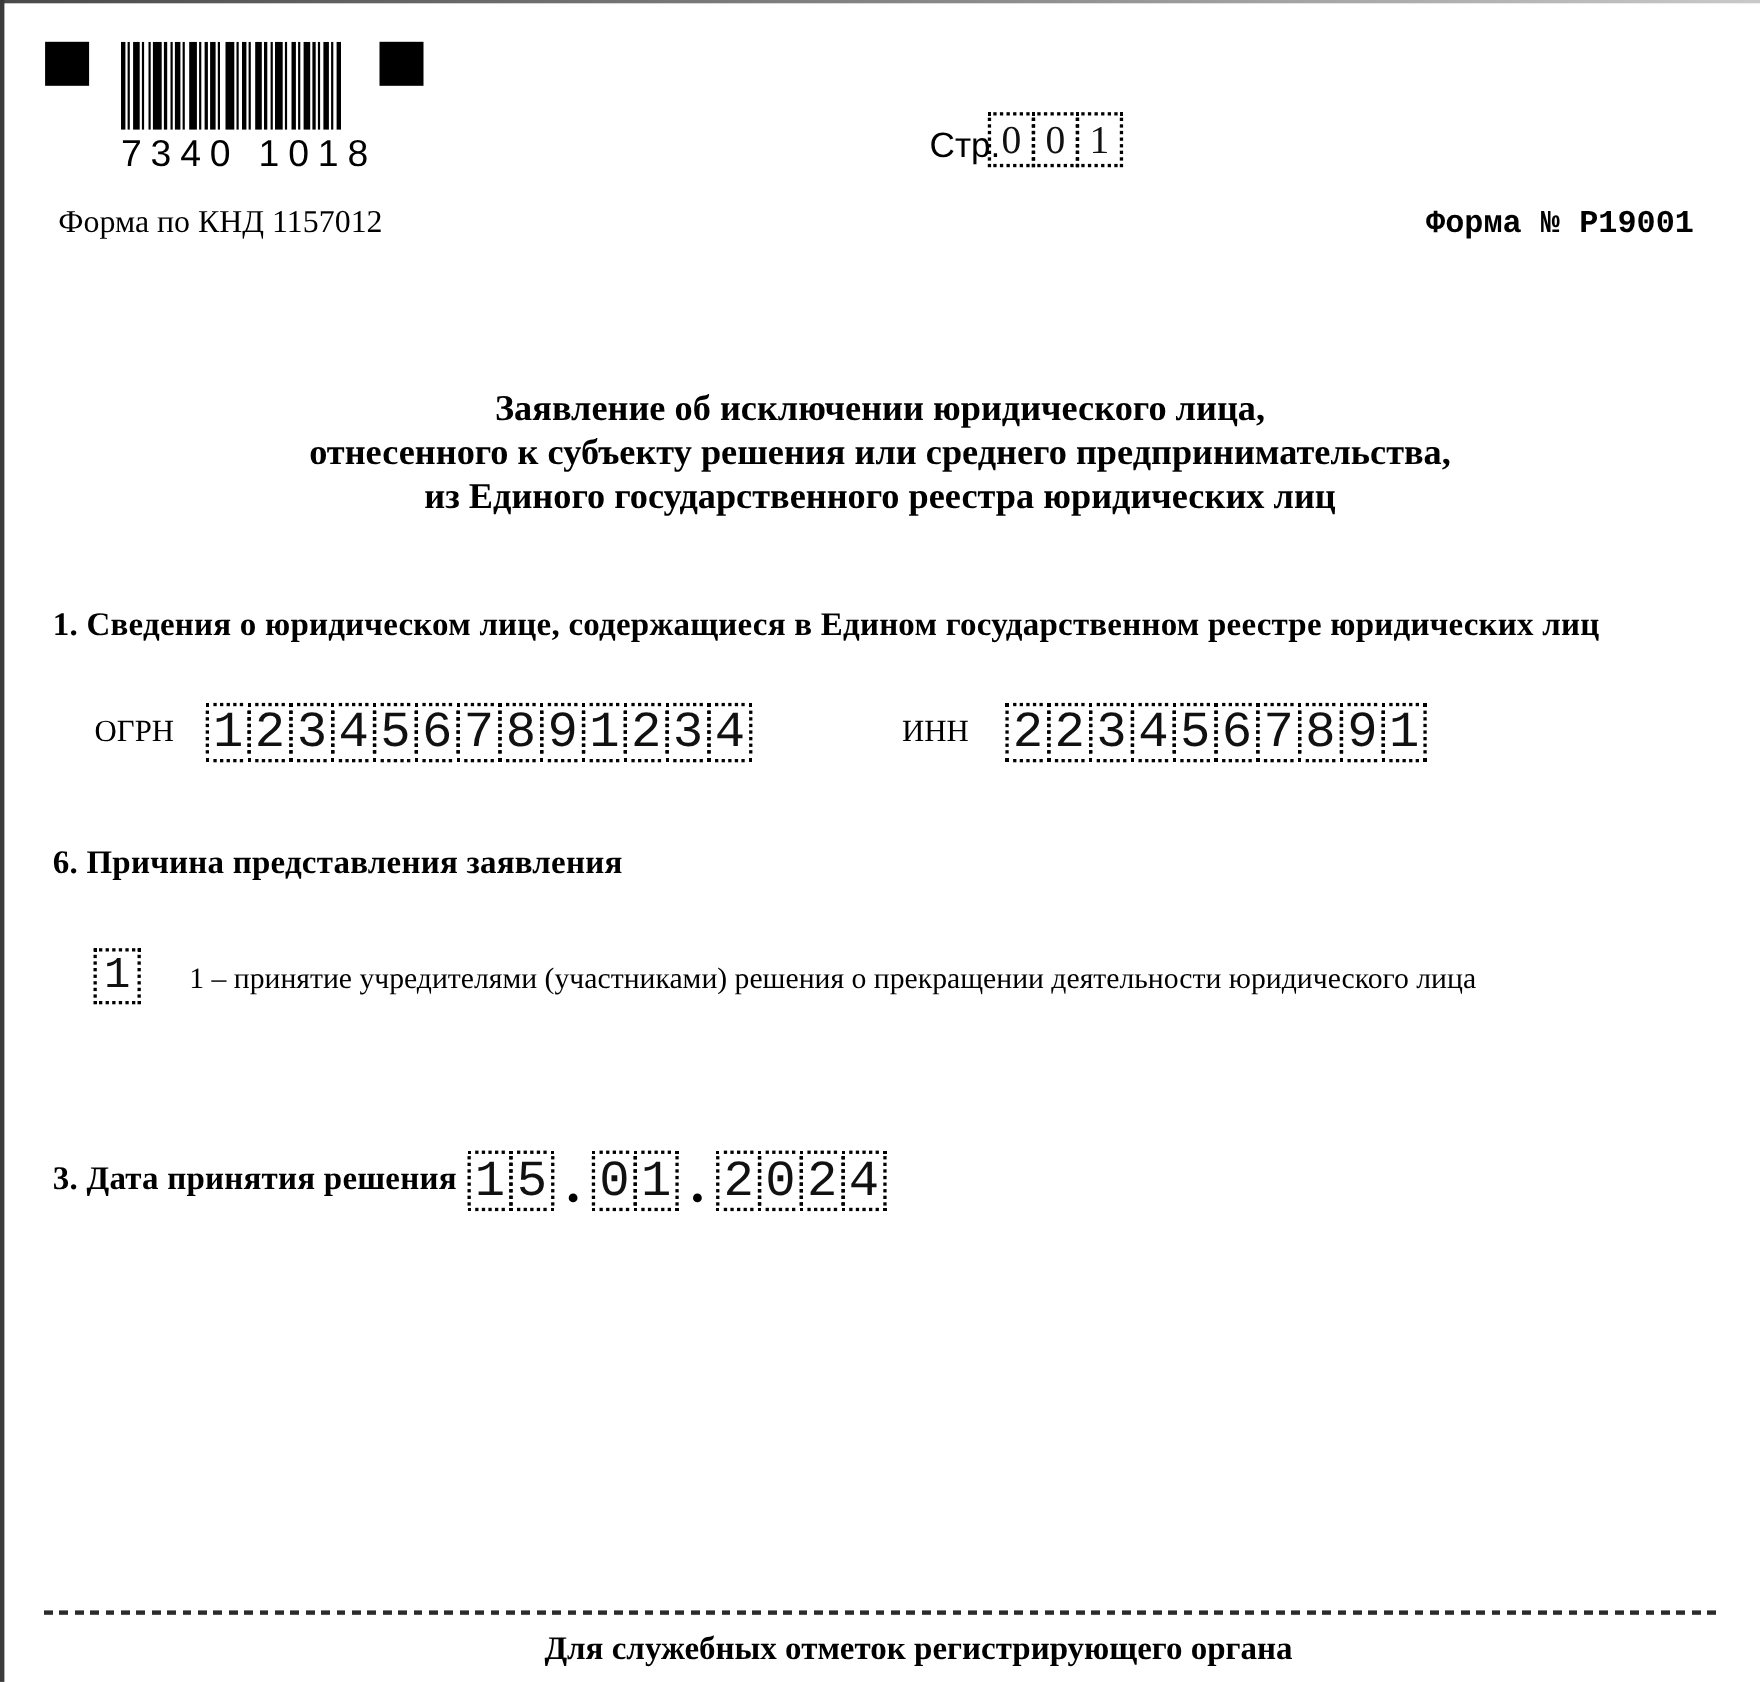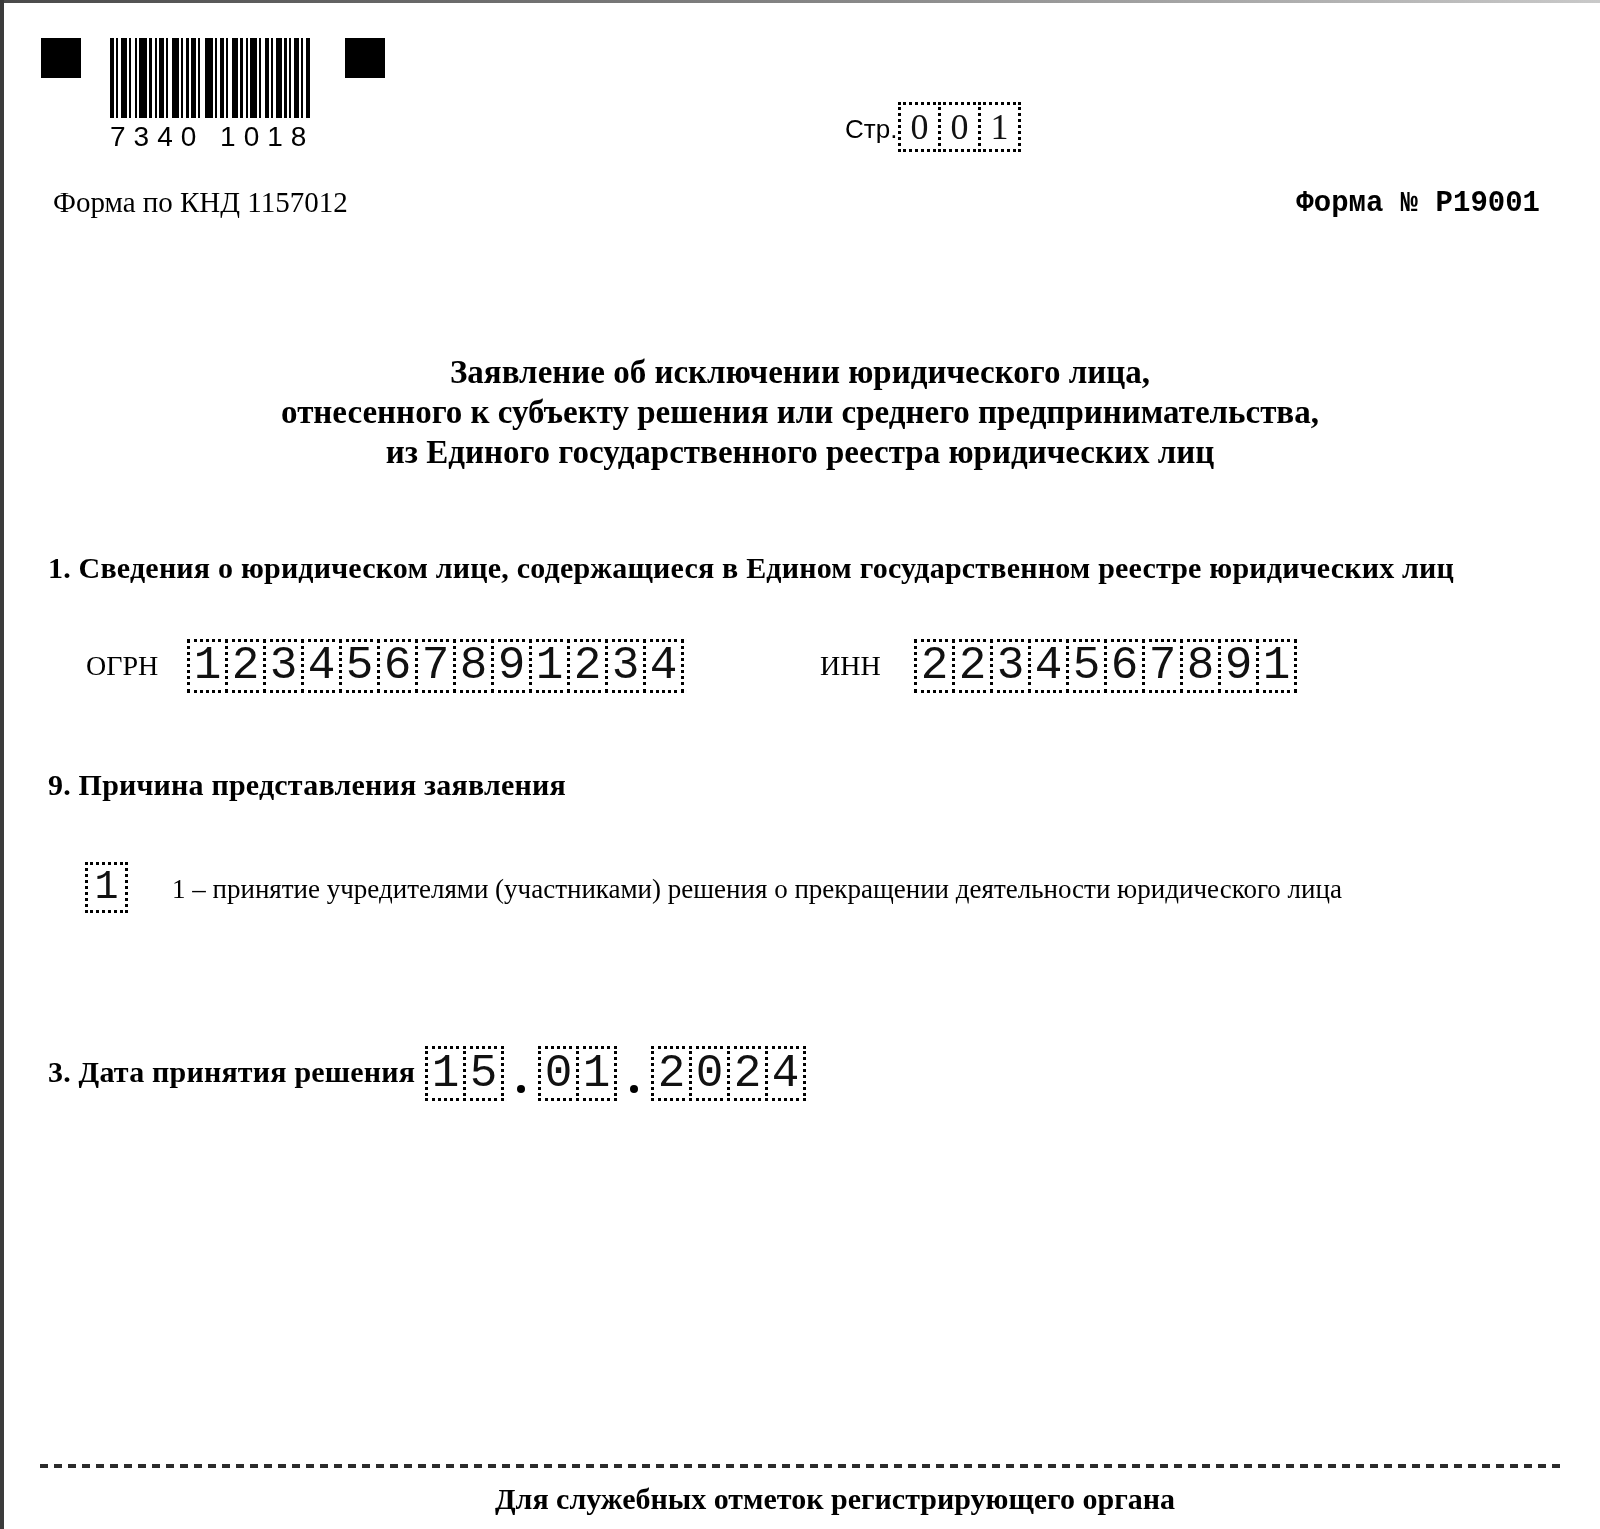--- a/index.html
+++ b/index.html
@@ -7,25 +7,25 @@
     position:relative;width:1600px;height:1529px;background:#fff;
     font-family:"Liberation Serif",serif;color:#000;overflow:hidden;
   }
   .abs{position:absolute;}
   
   .top-edge{left:0;top:0;width:1600px;height:3px;background:linear-gradient(90deg,#4a4a4a 0%,#8a8a8a 55%,#c9c9c9 100%);}
   .left-edge{left:0;top:0;width:4px;height:1529px;background:#3b3b3b;}
   
   .reg-square{width:40px;height:40px;background:#000;}
   .barcode-num{left:110px;top:121px;width:200px;text-align:right;
-    font-family:"Liberation Sans",sans-serif;font-size:28px;letter-spacing:8px;white-space:nowrap;}
+    font-family:"Liberation Sans",sans-serif;font-size:34px;letter-spacing:8px;white-space:nowrap;}
   
   .knd{left:53px;top:186px;font-size:29px;font-weight:normal;white-space:nowrap;}
   .form-no{right:60px;top:187px;font-size:29px;font-weight:bold;white-space:nowrap;font-family:Liberation Mono, monospace;}
-  .str-label{left:845px;top:114px;font-family:"Liberation Sans",sans-serif;font-size:26px;}
+  .str-label{left:845px;top:114px;font-family:"Liberation Sans",sans-serif;font-size:32px;}
   
   .cellrow{display:flex;align-items:flex-end;}
   .cell{box-sizing:border-box;width:41px;height:54px;border:3px dotted #000;
     display:flex;align-items:center;justify-content:center;
     font-family:"Liberation Mono",monospace;font-size:46px;color:#111;line-height:1;}
   .cell + .cell{margin-left:-3px;}
   .cells-page .cell{width:43px;height:50px;font-family:"Liberation Serif",serif;font-size:36px;}
   .cells-date .cell{height:55px;}
   .cell-reason{width:43px;height:51px;font-size:40px;}
   .date-dot{width:8px;height:8px;background:#000;border-radius:50%;margin:0 13px 8px 13px;}
@@ -137,21 +137,21 @@
       <span class="cell">3</span>
       <span class="cell">4</span>
       <span class="cell">5</span>
       <span class="cell">6</span>
       <span class="cell">7</span>
       <span class="cell">8</span>
       <span class="cell">9</span>
       <span class="cell">1</span>
     </div>
 
-  <div class="abs sec-heading sec2">9. Причина представления заявления</div>
+  <div class="abs sec-heading sec2">6. Причина представления заявления</div>
   <div class="abs cellrow reason-cellwrap">
     <span class="cell cell-reason">1</span>
   </div>
   <div class="abs reason-text">1 – принятие учредителями (участниками) решения о прекращении деятельности юридического лица</div>
 
   <div class="abs sec-heading sec3">3. Дата принятия решения</div>
   <div class="abs cellrow cells-date date-row">
     <span class="cellrow cells-date">
         <span class="cell">1</span>
         <span class="cell">5</span>

